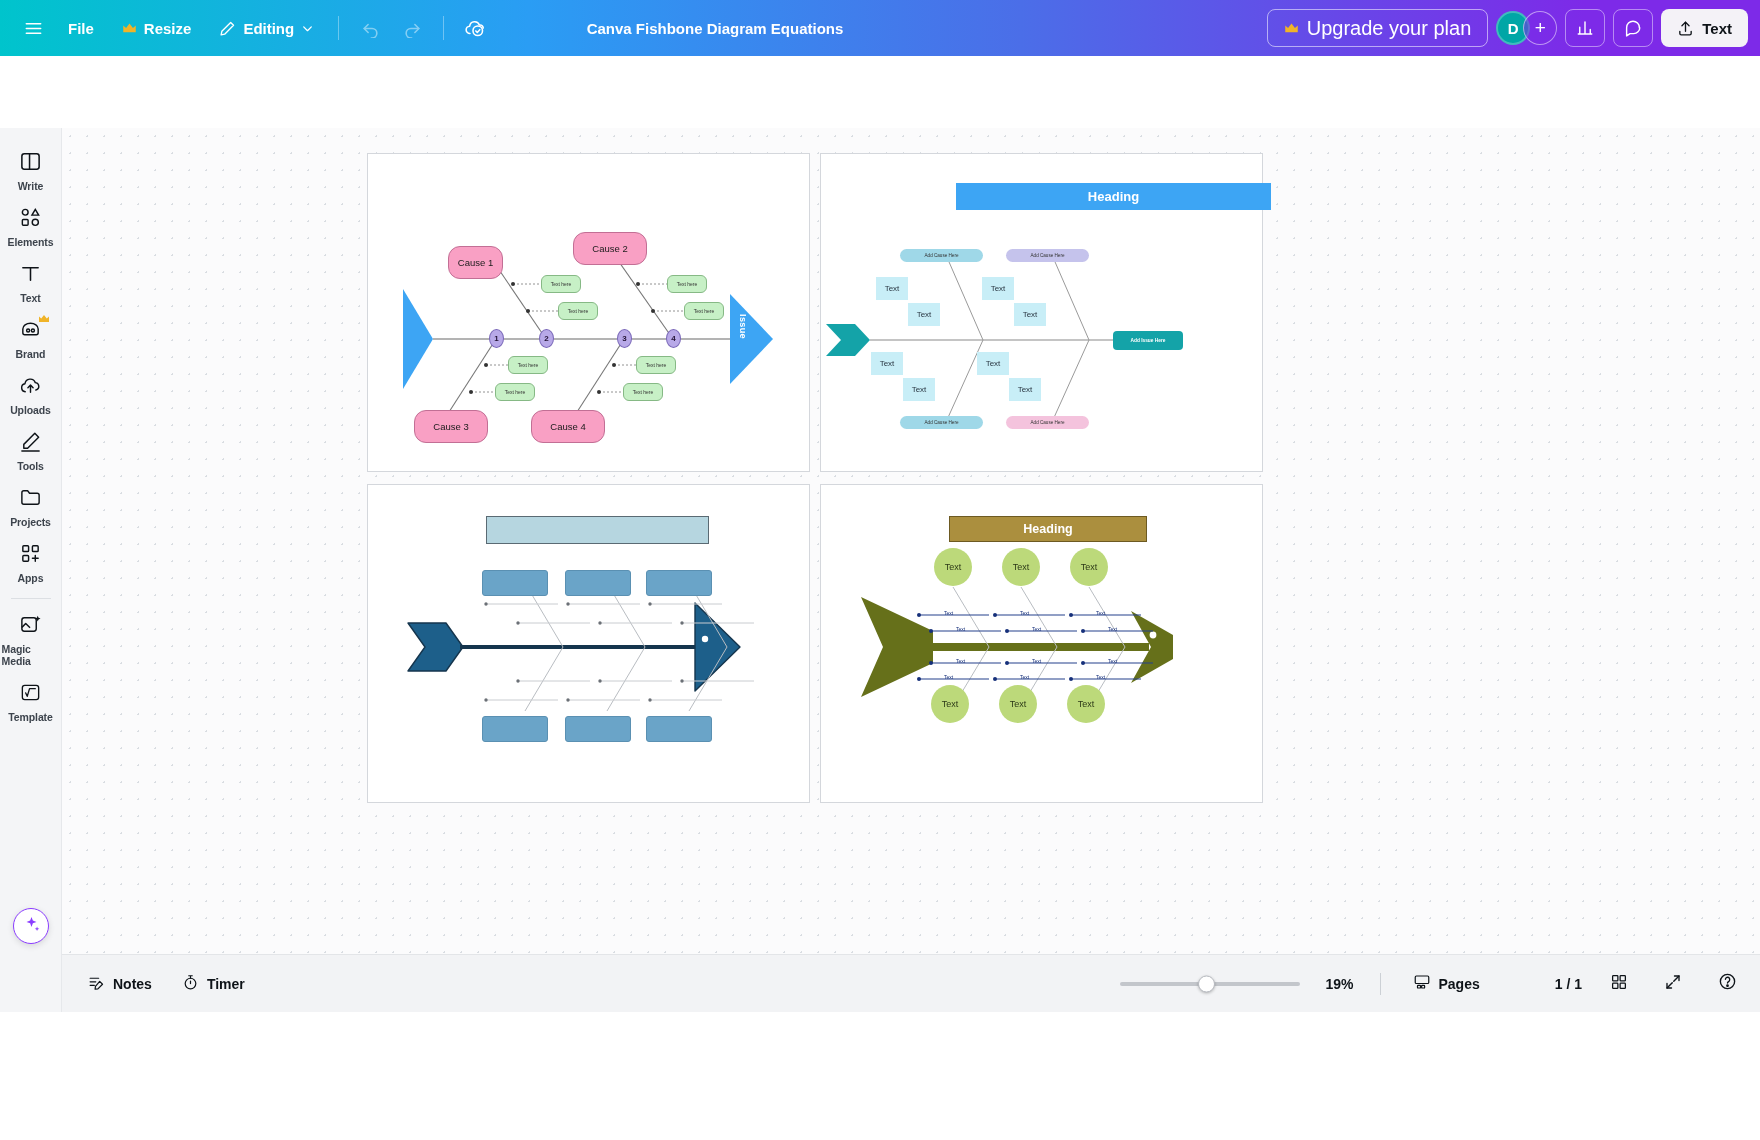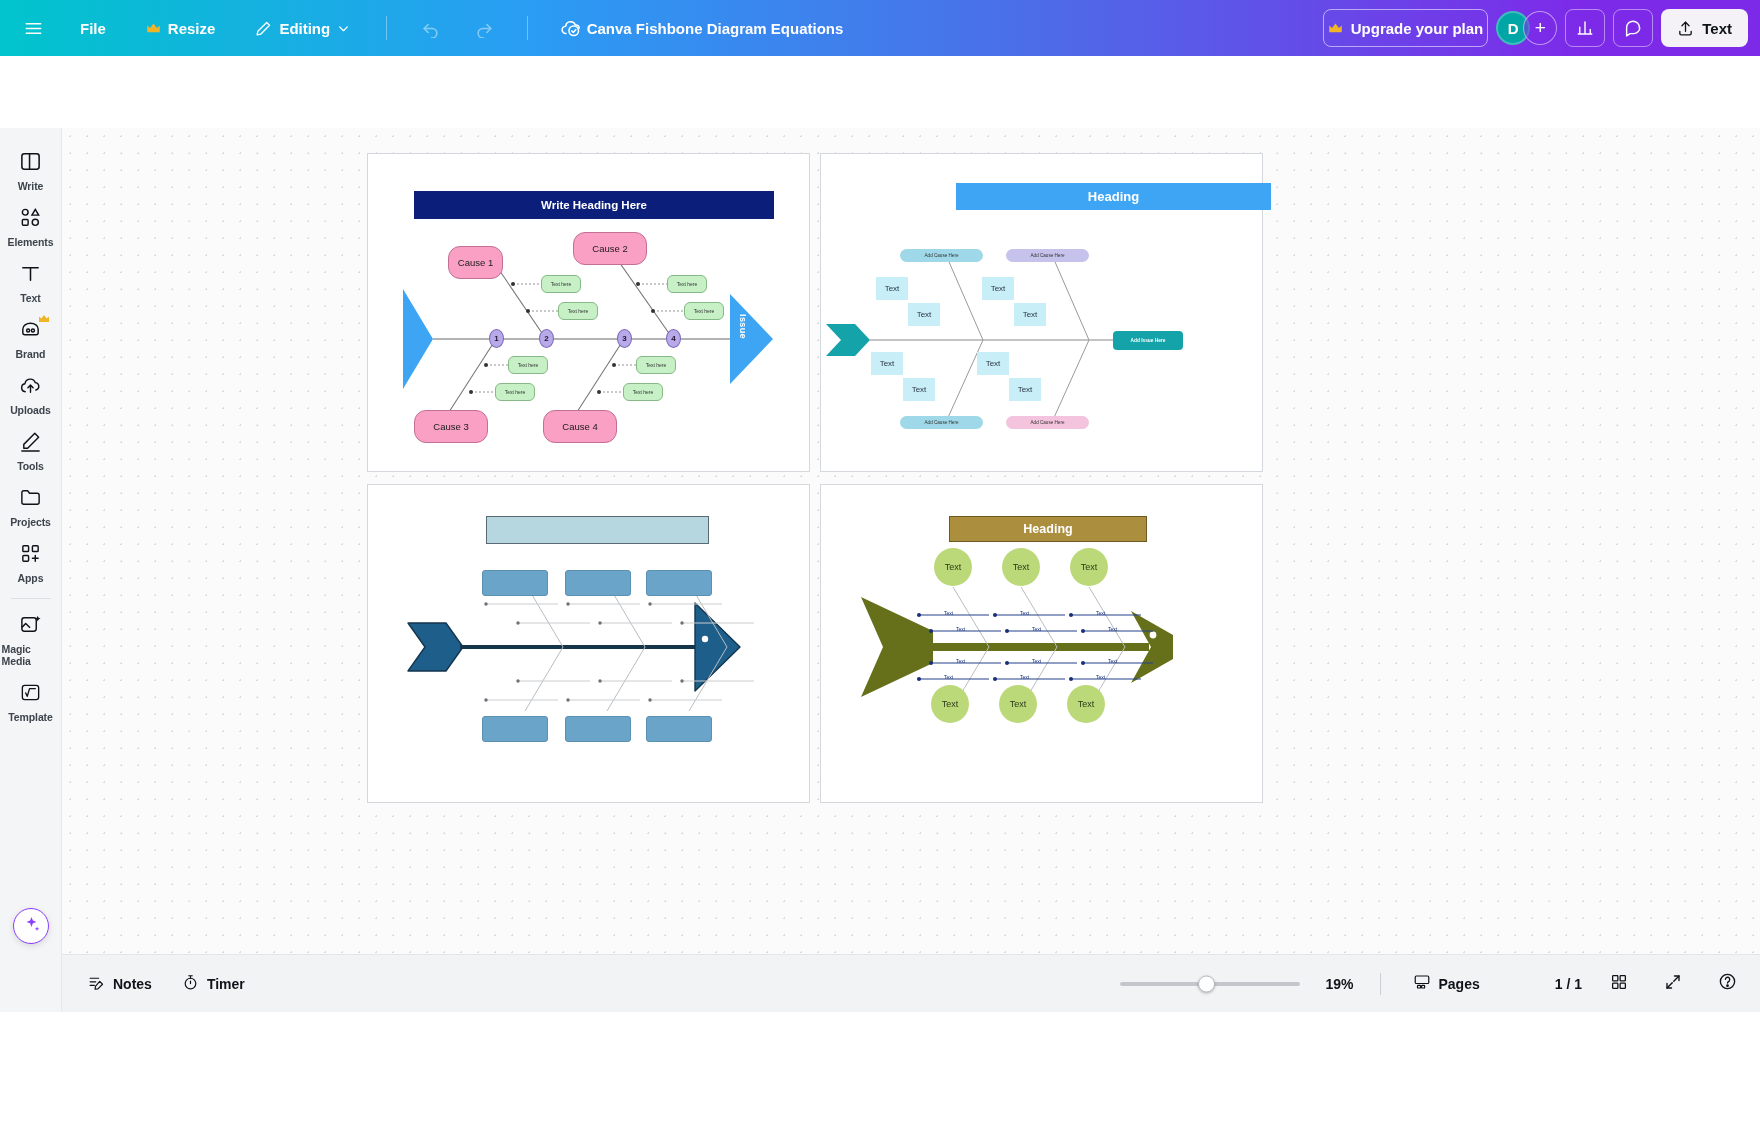--- a/index.html
+++ b/index.html
@@ -17,21 +17,21 @@
   }
 
   
   .header {
     position: absolute; left: 0; top: 0;
     width: 1760px; height: 56px;
     background: linear-gradient(90deg,#00c4cc 0%,#2a9df4 30%,#4b6ee8 58%,#7d2ae8 90%);
     display: flex; align-items: center;
     color: #fff;
   }
-  .hdr-left { display: flex; align-items: center; gap: 16px; padding-left: 14px; justify-content: flex-end; }
+  .hdr-left { display: flex; align-items: center; gap: 4px; padding-left: 14px; justify-content: flex-end; }
   .hdr-btn {
     display: flex; align-items: center; gap: 7px;
     height: 36px; padding: 0 12px; border-radius: 6px;
     font-size: 15px; font-weight: 700; color: #fff;
     cursor: pointer; white-space: nowrap;
   }
   .icon-sq { display: flex; align-items: center; justify-content: center; }
   .hdr-divider { width: 1px; height: 24px; background: rgba(255,255,255,.35); margin: 0 8px; }
   .hdr-icon-btn {
     width: 38px; height: 38px; border-radius: 6px;
@@ -47,23 +47,23 @@
     font-size: 15px; font-weight: 600; color: #fff;
     padding: 6px 12px; border-radius: 6px; pointer-events: auto; cursor: text;
     margin-right: 330px;
   }
   .hdr-right {
     position: absolute; right: 12px; top: 0; height: 56px;
     display: flex; align-items: center; gap: 8px;
   }
   .upgrade-btn {
     display: flex; align-items: center; gap: 8px;
-    height: 38px; padding: 0 4px; border-radius: 8px;
+    height: 38px; padding: 0 16px; border-radius: 8px;
     border: 1px solid rgba(255,255,255,.55);
-    font-size: 15px; font-weight: 700; color: #fff; cursor: pointer;
+    font-size: 20px; font-weight: 400; color: #fff; cursor: pointer;
   }
   .avatar-group { display: flex; align-items: center; }
   .avatar {
     width: 34px; height: 34px; border-radius: 50%;
     background: #00a6a6; color: #fff;
     display: flex; align-items: center; justify-content: center;
     font-size: 15px; font-weight: 700; cursor: pointer;
     border: 2px solid rgba(255,255,255,.25);
   }
   .addbtn {
@@ -445,21 +445,20 @@
           <path d="M12 2.5l1.7 4.6 4.6 1.7-4.6 1.7L12 15.1l-1.7-4.6-4.6-1.7 4.6-1.7z"></path>
           <path d="M19 14.5l.8 2.1 2.1.8-2.1.8-.8 2.1-.8-2.1-2.1-.8 2.1-.8z"></path>
         </svg>
       </span>
     </div>
   </div>
 
   <div class="canvas-area">
 
     <div class="page p1">
-      <div class="hbar d1-head">Write Heading Here</div>
 
       <svg class="lines" width="443" height="319">
         <line x1="65" y1="185" x2="398" y2="185" stroke="#9a9a9a" stroke-width="1.6"></line>
         <line x1="117" y1="95" x2="178" y2="185" stroke="#777" stroke-width="1.1"></line>
         <line x1="242" y1="95" x2="305" y2="185" stroke="#777" stroke-width="1.1"></line>
         <line x1="128" y1="185" x2="72" y2="272" stroke="#777" stroke-width="1.1"></line>
         <line x1="256" y1="185" x2="200" y2="272" stroke="#777" stroke-width="1.1"></line>
         <g stroke="#777" stroke-width="0.8" stroke-dasharray="2,2">
           <line x1="145" y1="130" x2="173" y2="130"></line>
             <line x1="160" y1="157" x2="190" y2="157"></line>
@@ -482,21 +481,21 @@
         </g>
         <path d="M35 135 L65 185 L35 235 Z" fill="#3da5f4"></path>
         <path d="M362 140 L405 185 L362 230 Z" fill="#3da5f4"></path>
       </svg>
 
       <div class="d1-issue-label" style="left:370px; top:160px;">Issue</div>
 
       <div class="node d1-cause" style="left:80px; top:92px; width:55px; height:33px;">Cause 1</div>
       <div class="node d1-cause" style="left:205px; top:78px; width:74px; height:33px;">Cause 2</div>
       <div class="node d1-cause" style="left:46px; top:256px; width:74px; height:33px;">Cause 3</div>
-      <div class="node d1-cause" style="left:163px; top:256px; width:74px; height:33px;margin-left:12px;">Cause 4</div>
+      <div class="node d1-cause" style="left:163px; top:256px; width:74px; height:33px;">Cause 4</div>
 
       <div class="node d1-text" style="left:173px; top:121px; width:40px; height:18px;">Text here</div>
       <div class="node d1-text" style="left:190px; top:148px; width:40px; height:18px;">Text here</div>
       <div class="node d1-text" style="left:299px; top:121px; width:40px; height:18px;">Text here</div>
       <div class="node d1-text" style="left:316px; top:148px; width:40px; height:18px;">Text here</div>
       <div class="node d1-text" style="left:140px; top:202px; width:40px; height:18px;">Text here</div>
       <div class="node d1-text" style="left:127px; top:229px; width:40px; height:18px;">Text here</div>
       <div class="node d1-text" style="left:268px; top:202px; width:40px; height:18px;">Text here</div>
       <div class="node d1-text" style="left:255px; top:229px; width:40px; height:18px;">Text here</div>
 

